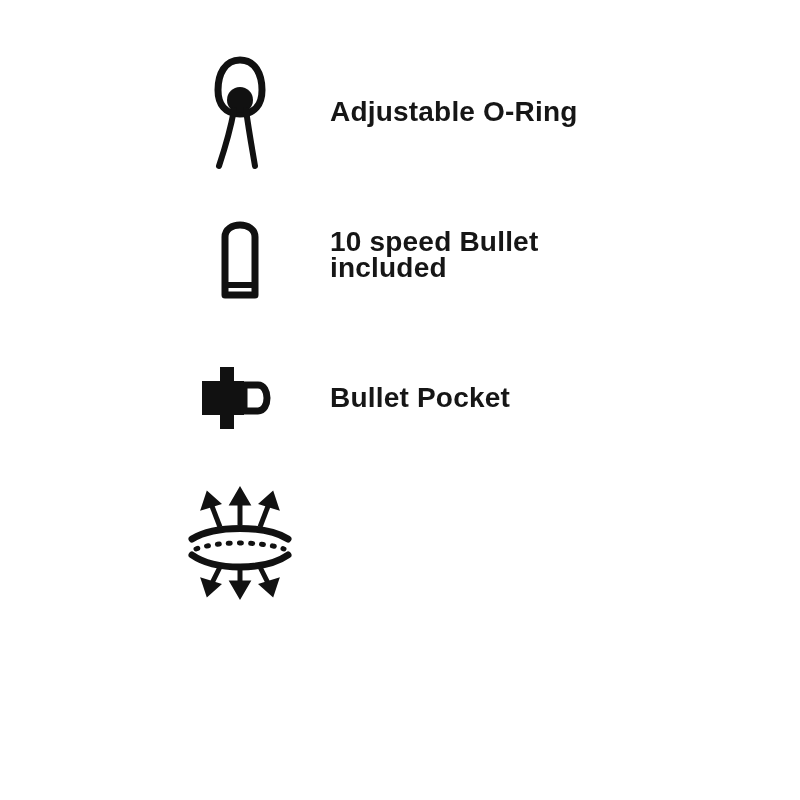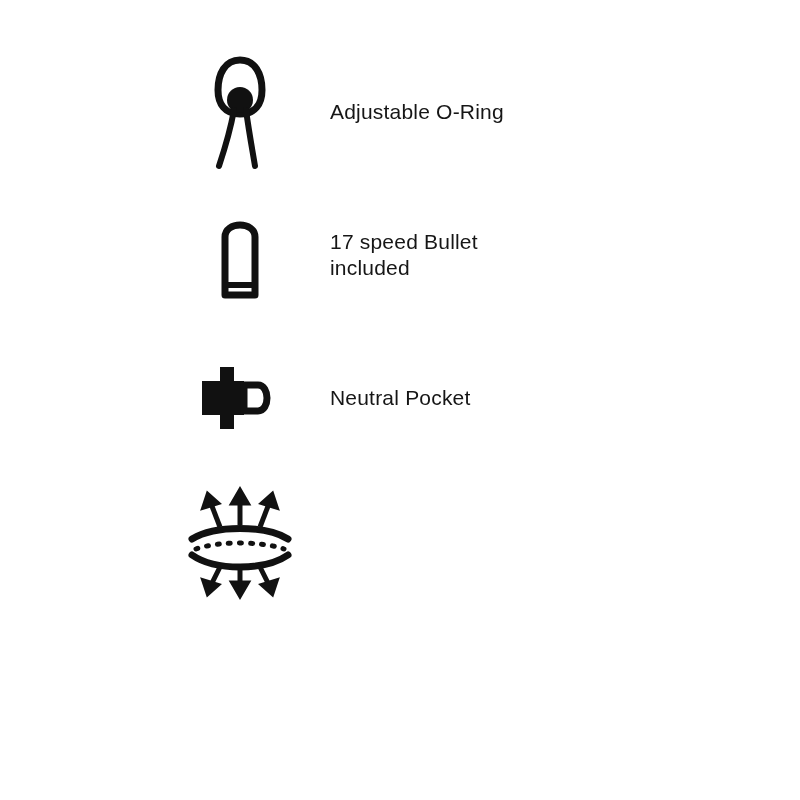--- a/index.html
+++ b/index.html
@@ -37,25 +37,25 @@
   .icon-cell {
     width: 120px;
     min-width: 120px;
     height: 120px;
     display: flex;
     align-items: center;
     justify-content: center;
   }
   .label-cell {
     padding-left: 30px;
-    font-size: 21px;
+    font-size: 28px;
     line-height: 26px;
     letter-spacing: 0.2px;
     color: #161616;
-    font-weight: 400;
+    font-weight: 700;
     white-space: pre-line;
   }
   svg { display: block; }
 </style>
 </head>
 <body>
 
 <div class="sheet">
 
   <div class="feature-list">
@@ -75,38 +75,38 @@
       <div class="label-cell">Adjustable O-Ring</div>
     </div>
 
     <div class="feature-row">
       <div class="icon-cell">
         <svg width="110" height="120" viewBox="0 0 110 120" aria-hidden="true">
           <path d="M40 42 C40 26 70 26 70 42 L70 100 L40 100 Z" fill="none" stroke="#111111" stroke-width="7" stroke-linejoin="round"></path>
           <path d="M40 90 L70 90" stroke="#111111" stroke-width="6"></path>
         </svg>
       </div>
-      <div class="label-cell">17 speed Bullet
+      <div class="label-cell">10 speed Bullet
 included</div>
     </div>
 
 
     <div class="feature-row">
       <div class="icon-cell">
         <svg width="120" height="90" viewBox="0 0 120 90" aria-hidden="true">
 
           <rect x="22" y="28" width="42" height="34" fill="#111111"></rect>
 
           <path d="M64 32 L78 32 C90 32 90 58 78 58 L64 58 Z" fill="none" stroke="#111111" stroke-width="7"></path>
 
           <rect x="40" y="14" width="14" height="16" fill="#111111"></rect>
           <rect x="40" y="60" width="14" height="16" fill="#111111"></rect>
         </svg>
       </div>
-      <div class="label-cell">Neutral Pocket</div>
+      <div class="label-cell">Bullet Pocket</div>
     </div>
 
     <div class="feature-row">
       <div class="icon-cell">
         <svg width="120" height="120" viewBox="0 0 120 120" aria-hidden="true">
 
           <g stroke="#111111" stroke-width="5" fill="#111111">
             <path d="M60 44 L60 14" stroke-linecap="butt" fill="none"></path>
             <path d="M53 22 L60 10 L67 22 Z"></path>
             <path d="M40 46 L30 20" fill="none"></path>

